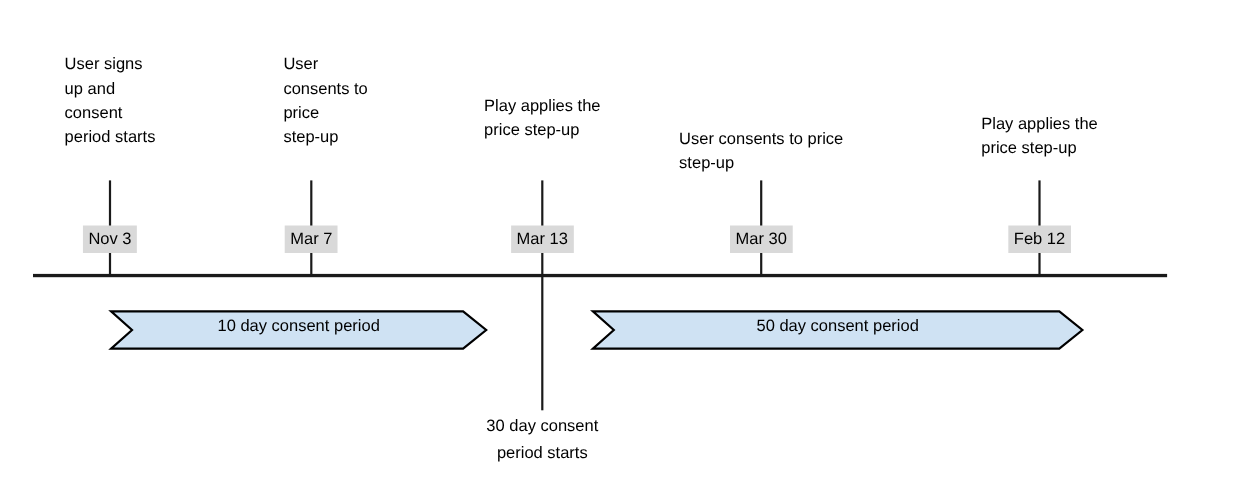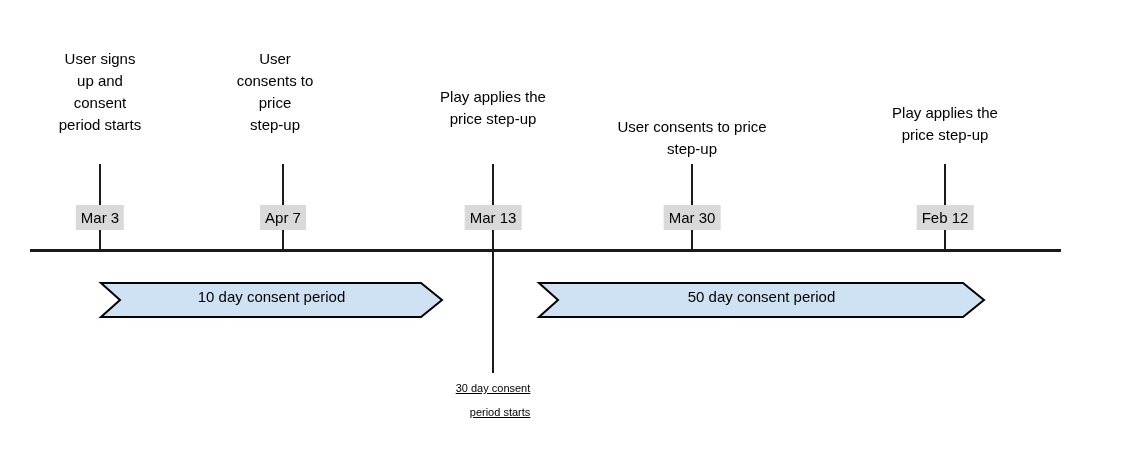--- a/index.html
+++ b/index.html
@@ -22,21 +22,21 @@
   }
   .tick {
     position: absolute;
     width: 2px;
     background: var(--line-color, #000);
     z-index: 1;
   }
   .desc {
     position: absolute;
     transform: translateX(-50%);
-    text-align: center;
+    text-align: left;
     white-space: pre-line;
     font-size: 15px;
     line-height: 22px;
   }
   .date-badge {
     position: absolute;
     transform: translateX(-50%);
     background: var(--date-bg, #d9d9d9);
     font-size: 15px;
     line-height: 21px;
@@ -64,47 +64,46 @@
     stroke-linejoin: miter;
   }
   .banner .banner-label {
     position: relative;
     z-index: 1;
     font-size: 15px;
   }
   .note {
     position: absolute;
     transform: translateX(-50%);
-    text-align: right;
+    text-align: center;
     white-space: pre-line;
-    font-size: 11px;
+    font-size: 15px;
     line-height: 24px;
-    text-decoration: underline;
   }
 </style>
 </head>
 <body>
 
 <div class="canvas">
 
   <div class="axis"></div>
 
   <div class="desc" style="left:100px; top:48px">User signs
 up and
 consent
 period starts</div>
   <div class="tick" style="left:99px; top:164px; height:86px"></div>
-  <div class="date-badge" style="left:100px; top:205px">Mar 3</div>
+  <div class="date-badge" style="left:100px; top:205px">Nov 3</div>
 
-  <div class="desc" style="left:275px; top:48px">User
+  <div class="desc" style="left:296px; top:48px">User
 consents to
 price
 step-up</div>
   <div class="tick" style="left:282px; top:164px; height:86px"></div>
-  <div class="date-badge" style="left:283px; top:205px">Apr 7</div>
+  <div class="date-badge" style="left:283px; top:205px">Mar 7</div>
 
   <div class="desc" style="left:493px; top:86px">Play applies the
 price step-up</div>
   <div class="tick" style="left:492px; top:164px; height:86px"></div>
   <div class="date-badge" style="left:493px; top:205px">Mar 13</div>
   <div class="tick" style="left:492px; top:250px; height:123px"></div>
   <div class="note" style="left:493px; top:376px">30 day consent
 period starts</div>
 
   <div class="desc" style="left:692px; top:116px">User consents to price

